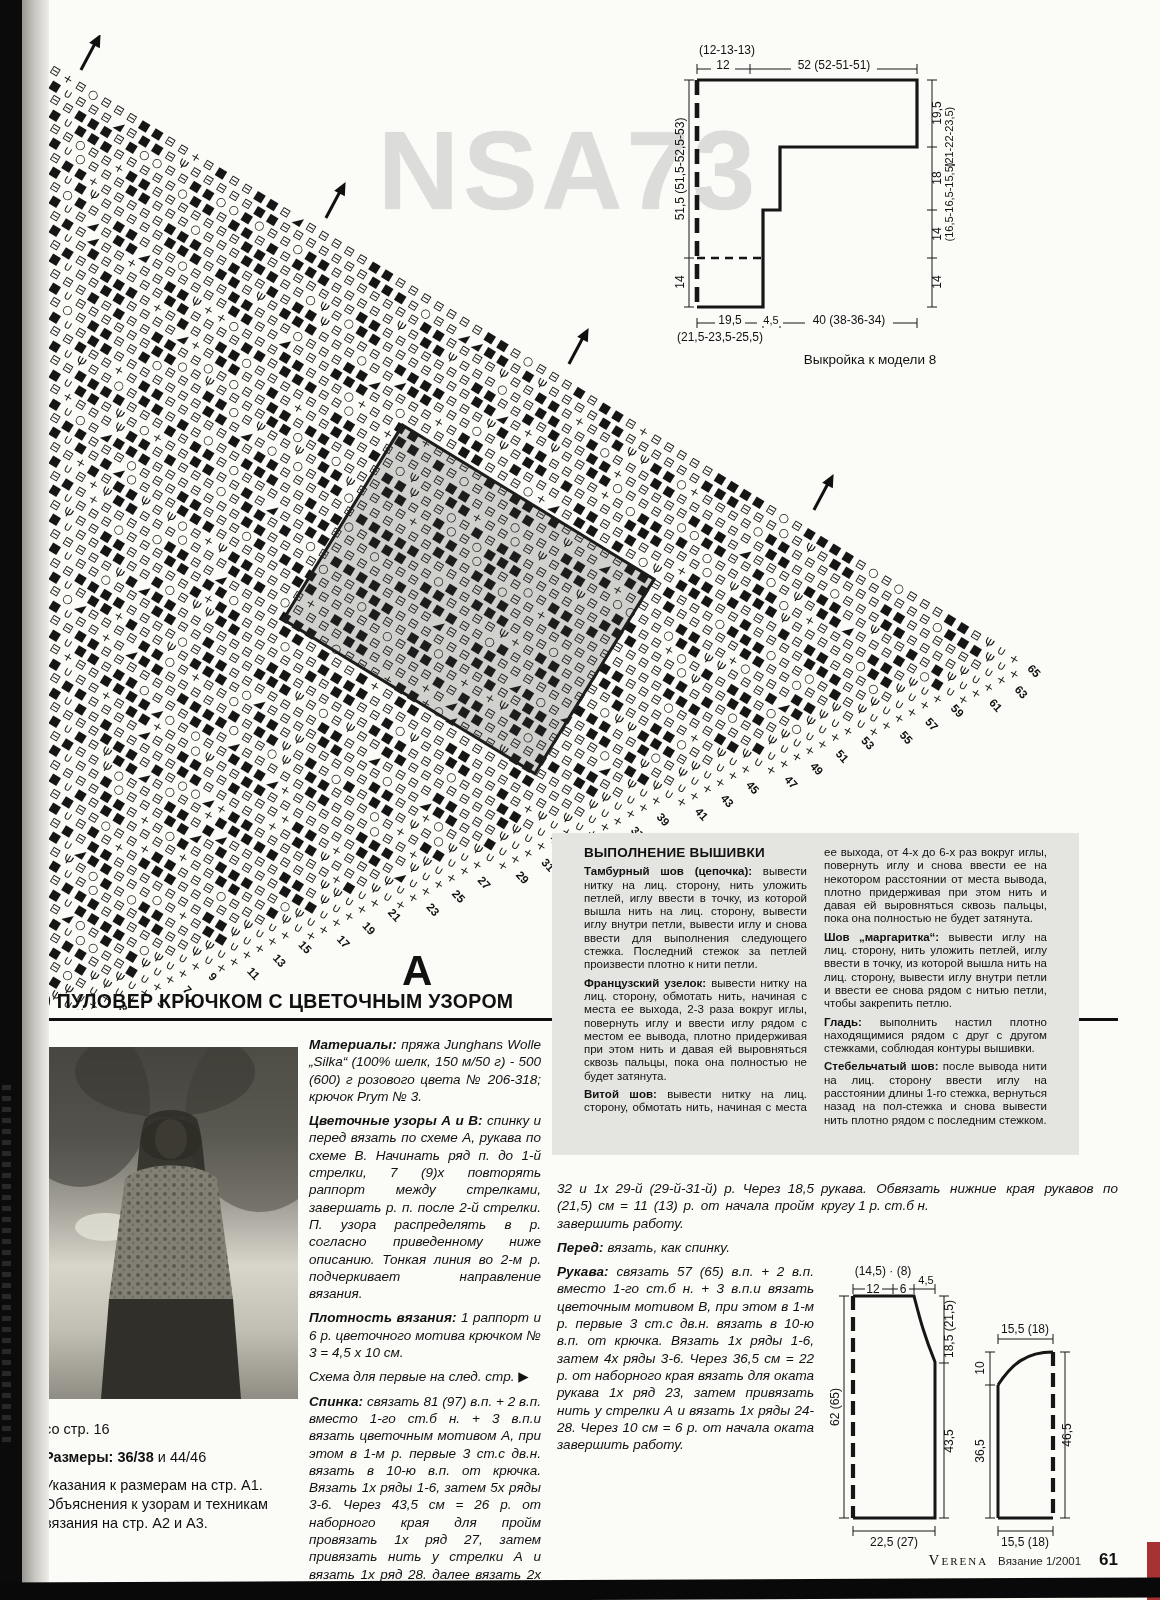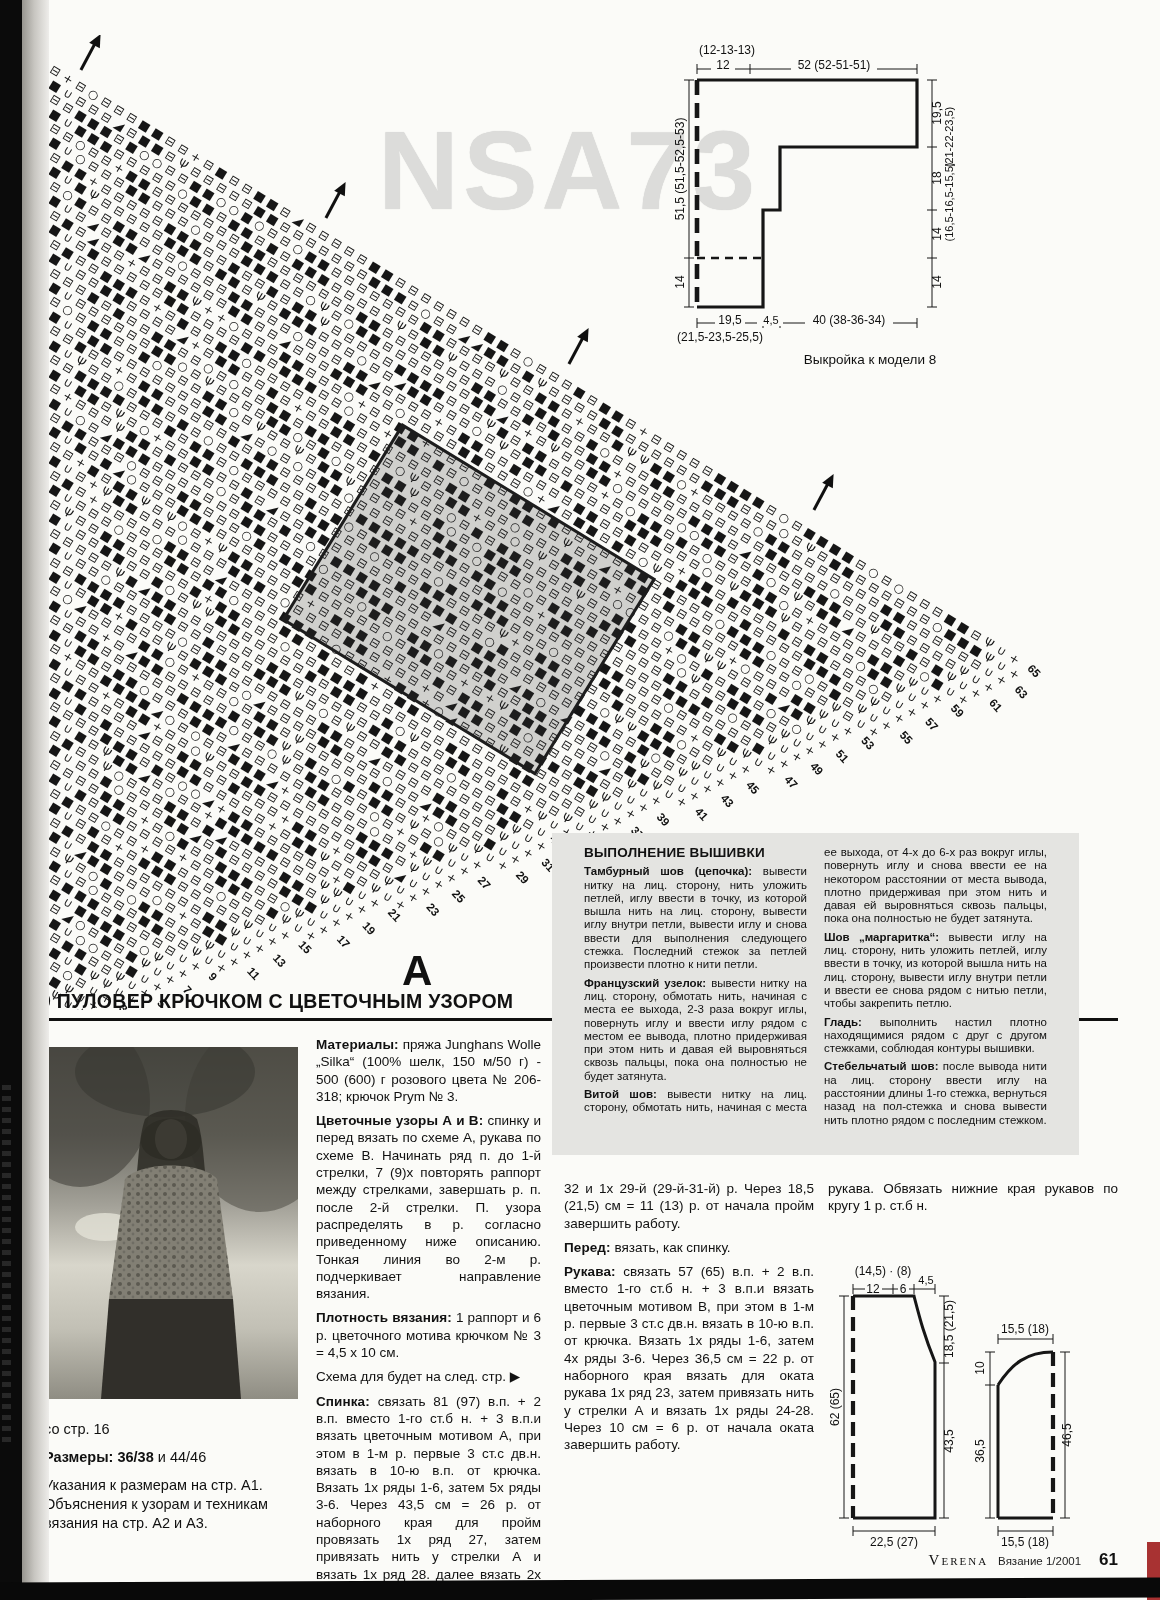--- a/index.html
+++ b/index.html
@@ -37,21 +37,21 @@
       transform:rotate(118deg);transform-origin:0 50%;}
   .arrow:after{content:"";position:absolute;left:-11px;top:-5px;
       border-top:6.5px solid transparent;border-bottom:6.5px solid transparent;
       border-right:13px solid #101010;}
   .chart-label{position:absolute;left:372px;top:912px;font-size:42px;font-weight:bold;}
 
   
   .title{left:40px;top:990px;width:1078px;z-index:3;font-size:19.5px;font-weight:bold;
       letter-spacing:.3px;padding-bottom:5px;border-bottom:3px solid #101010;}
   .col{z-index:3;font-size:13.5px;line-height:17.3px;text-align:justify;}
-  .col p{margin:0 0 7px 8px;}
+  .col p{margin:0 0 7px 1px;font-style:italic;}
   .col b{letter-spacing:.1px;}
   .col-materials{left:308px;top:1036px;width:233px;}
   .col-back{left:556px;top:1180px;width:258px;}
   .col-right{left:820px;top:1180px;width:298px;}
 
   .info-col{left:44px;top:1420px;width:253px;z-index:3;font-size:14.5px;line-height:19px;}
   .info-col .row{margin-bottom:9px;}
 
   
   .embroidery-box{left:552px;top:833px;width:527px;min-height:322px;z-index:3;
@@ -254,21 +254,21 @@
     <b>Размеры: 36/38</b>
     <span>и 44/46</span>
   </div>
   <div class="row">Указания к размерам на стр. А1. Объяснения к узорам и техникам вязания на стр. А2 и А3.</div>
 </div>
 
 <div class="abs col col-materials">
     <p><b>Материалы: </b>пряжа Junghans Wolle „Silka“ (100% шелк, 150 м/50 г) - 500 (600) г розового цвета № 206-318; крючок Prym № 3.</p>
     <p><b>Цветочные узоры А и В: </b>спинку и перед вязать по схеме А, рукава по схеме В. Начинать ряд п. до 1-й стрелки, 7 (9)х повторять раппорт между стрелками, завершать р. п. после 2-й стрелки. П. узора распределять в р. согласно приведенному ниже описанию. Тонкая линия во 2-м р. подчеркивает направление вязания.</p>
     <p><b>Плотность вязания: </b>1 раппорт и 6 р. цветочного мотива крючком № 3 = 4,5 x 10 см.</p>
-    <p>Схема для будет на след. стр. ▶</p>
+    <p>Схема для первые на след. стр. ▶</p>
     <p><b>Спинка: </b>связать 81 (97) в.п. + 2 в.п. вместо 1-го ст.б н. + 3 в.п.и вязать цветочным мотивом А, при этом в 1-м р. первые 3 ст.с дв.н. вязать в 10-ю в.п. от крючка. Вязать 1х ряды 1-6, затем 5х ряды 3-6. Через 43,5 см = 26 р. от наборного края для пройм провязать 1х ряд 27, затем привязать нить у стрелки А и вязать 1х ряд 28. далее вязать 2х ряды 29-</p>
   </div>
 <div class="abs col col-back">
     <p>32 и 1х 29-й (29-й-31-й) р. Через 18,5 (21,5) см = 11 (13) р. от начала пройм завершить работу.</p>
     <p><b>Перед: </b>вязать, как спинку.</p>
     <p><b>Рукава: </b>связать 57 (65) в.п. + 2 в.п. вместо 1-го ст.б н. + 3 в.п.и вязать цветочным мотивом В, при этом в 1-м р. первые 3 ст.с дв.н. вязать в 10-ю в.п. от крючка. Вязать 1х ряды 1-6, затем 4х ряды 3-6. Через 36,5 см = 22 р. от наборного края вязать для оката рукава 1х ряд 23, затем привязать нить у стрелки А и вязать 1х ряды 24-28. Через 10 см = 6 р. от начала оката завершить работу.</p>
   </div>
 <div class="abs col col-right">
     <p>рукава. Обвязать нижние края рукавов по кругу 1 р. ст.б н.</p>
   </div>

